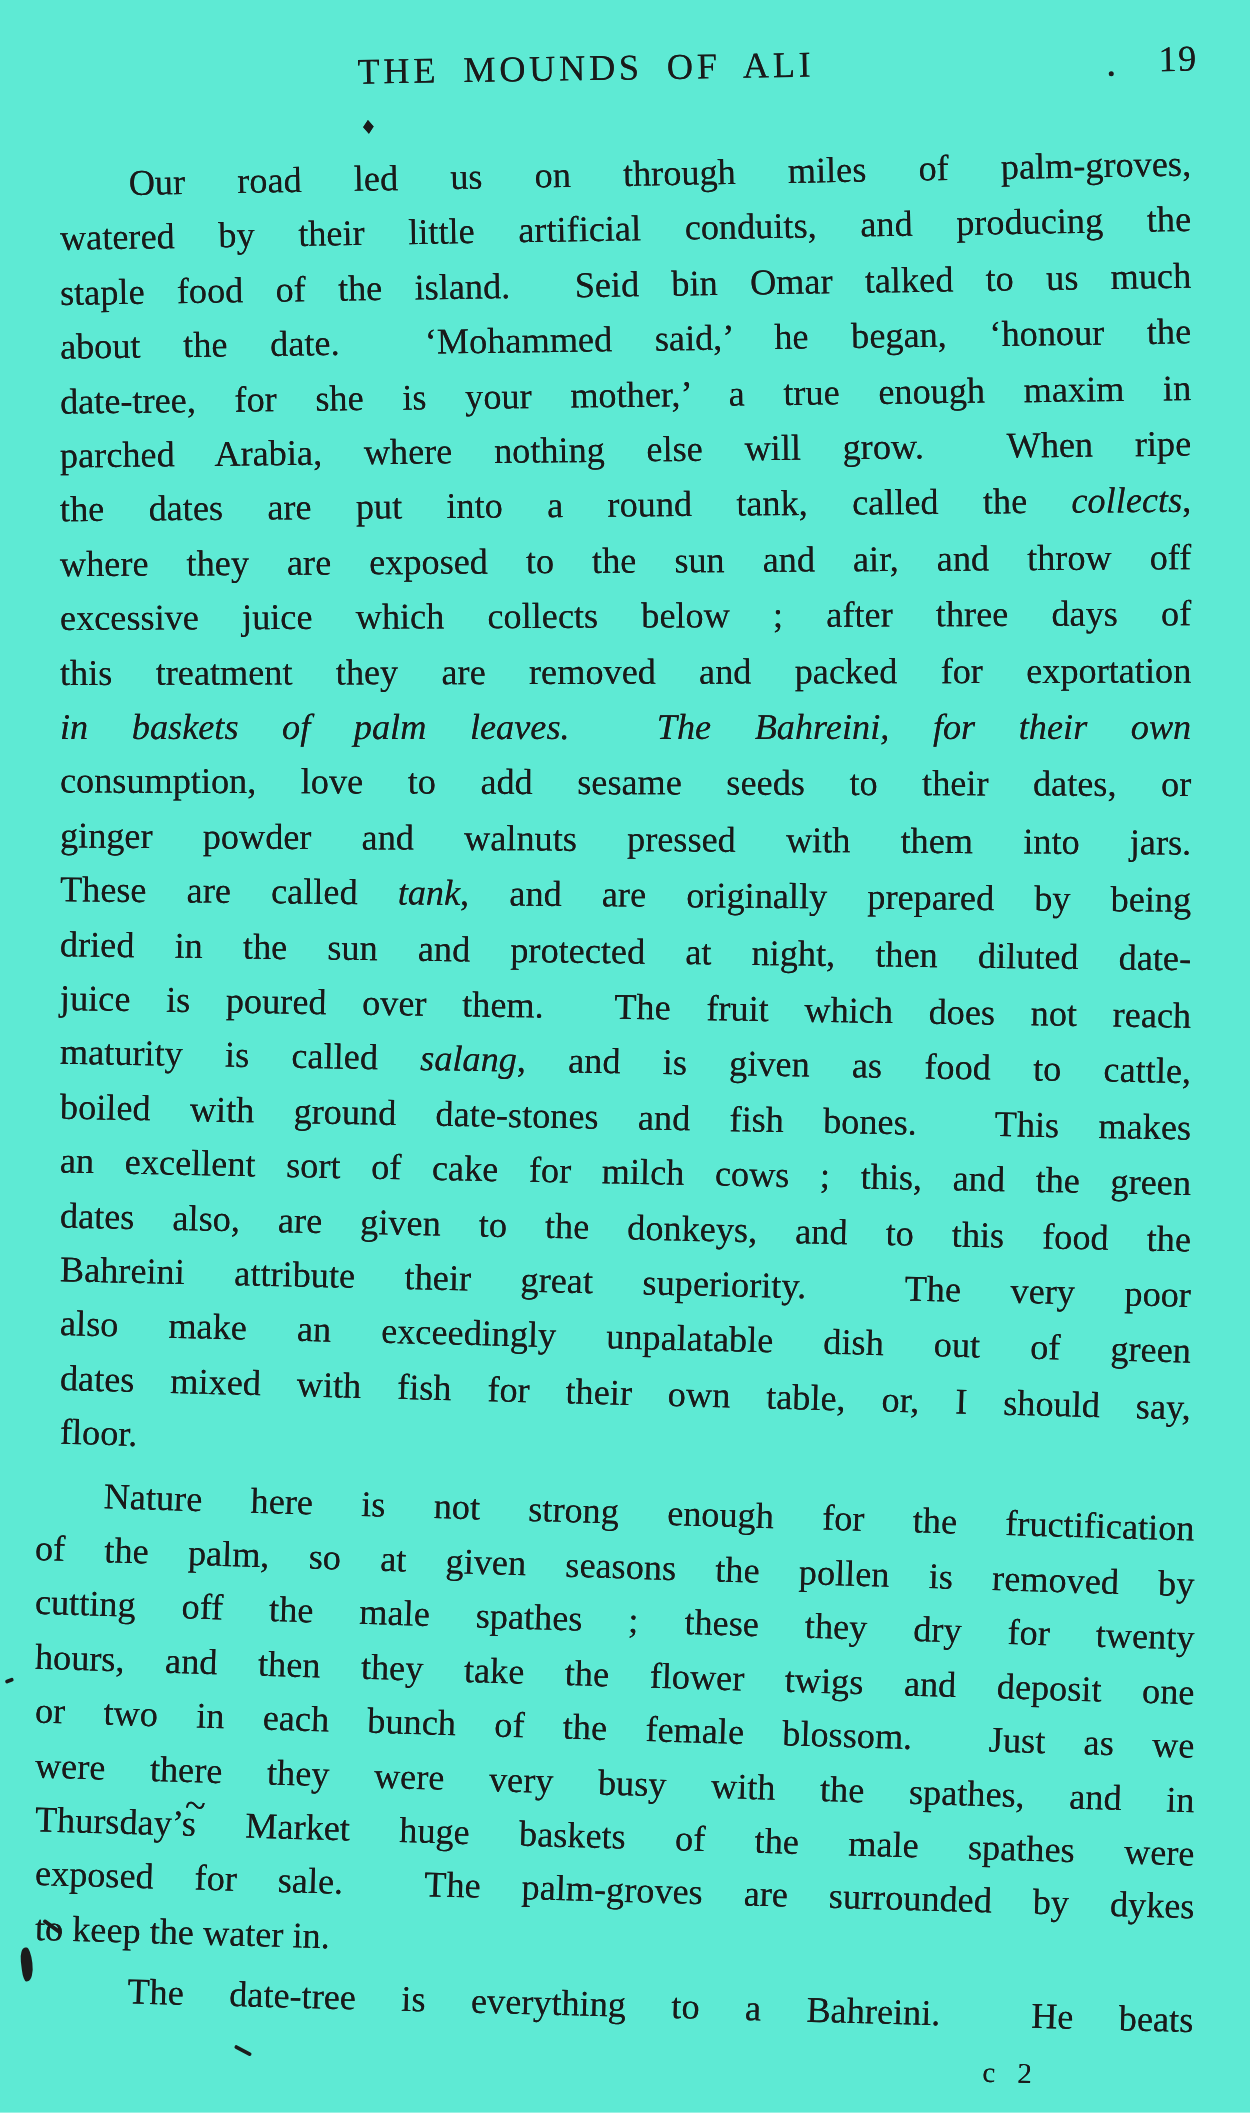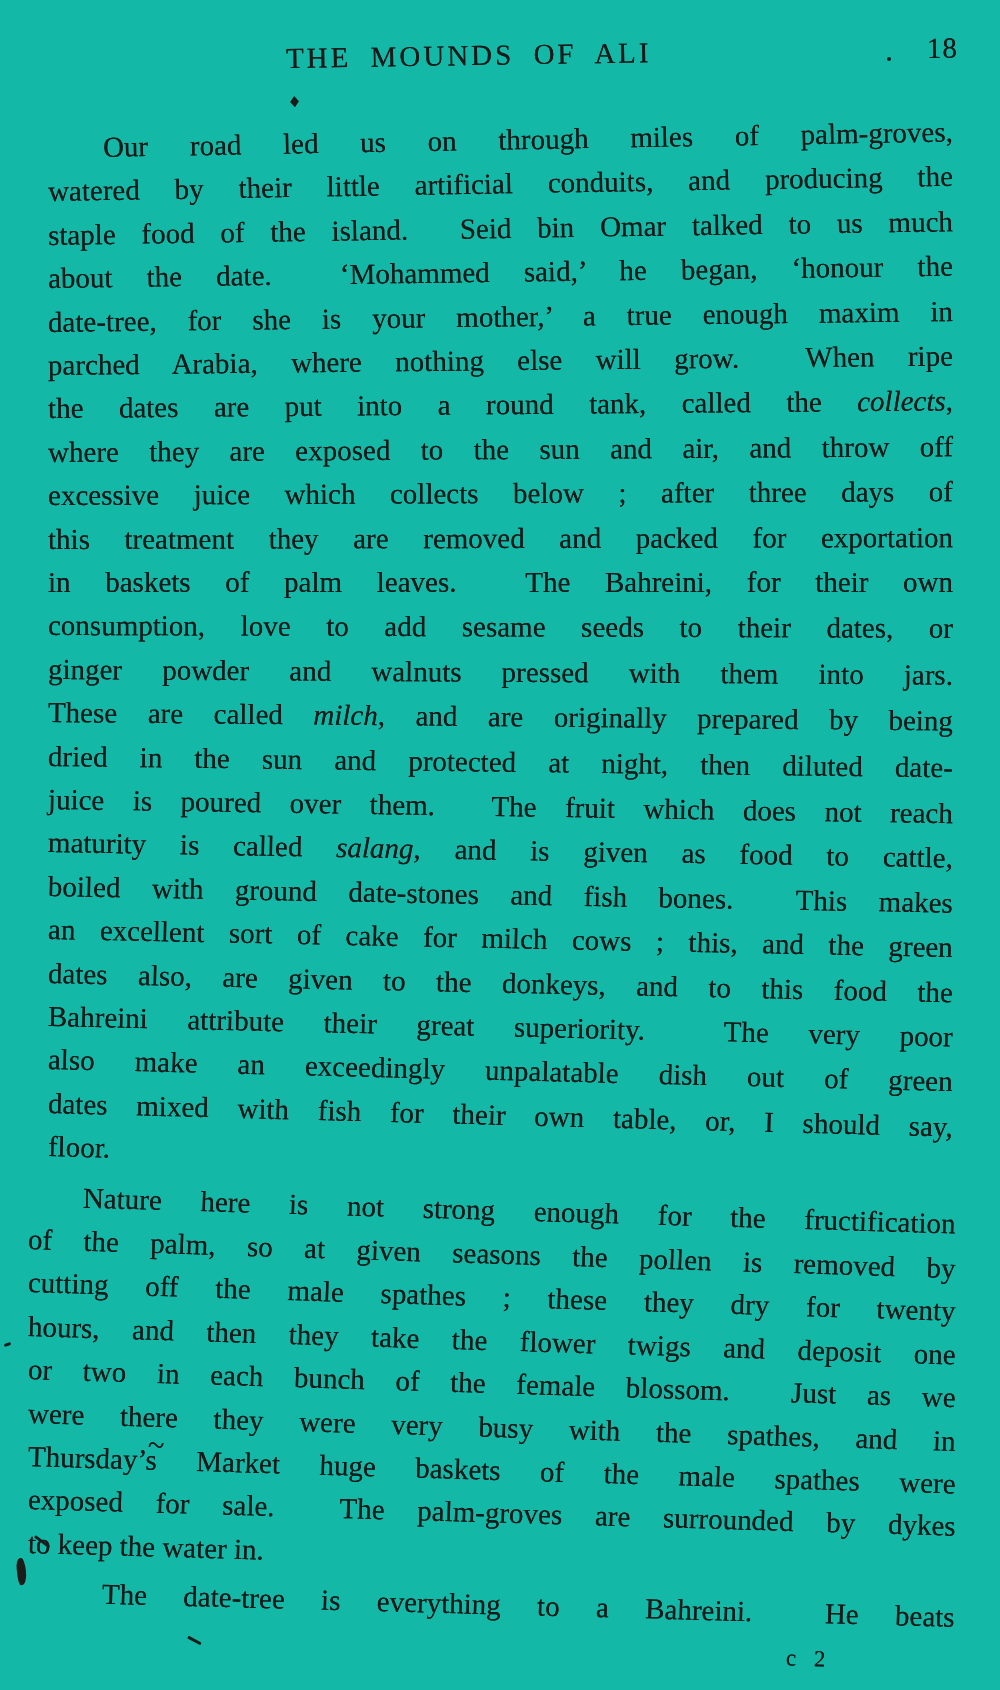--- a/index.html
+++ b/index.html
@@ -8,21 +8,21 @@
     width: 1000px;
     height: 1690px;
     overflow: hidden;
     background: #ffffff;
   }
   .page {
     position: absolute;
     left: 0; top: 0;
     width: 1000px;
     height: 1690px;
-    background: #14b8a6;
+    background: #5eead4;
     color: #1a1a1a;
     font-family: "Liberation Serif", "DejaVu Serif", serif;
     text-shadow: 0 0 0.4px rgba(15,15,15,0.85);
   }
   .header {
     position: absolute;
     left: 286px;
     top: 42px;
     width: 672px;
     display: flex;
@@ -106,40 +106,40 @@
     transform: rotate(-20deg);
   }
 </style>
 </head>
 <body>
 
 <div class="page">
 
   <div class="header">
     <span class="running-title">THE MOUNDS OF ALI</span>
-    <span class="page-number">18</span>
+    <span class="page-number">19</span>
   </div>
 
   <div class="ornament">♦</div>
 
   <div id="body-text">
       <div class="text-line just" style="top: 128px; left: 48px; width: 905px; transform: rotate(-1.05deg); text-indent: 55px;"><span>Our road led us on through miles of palm-groves,</span></div>
       <div class="text-line just" style="top: 171.4px; left: 48px; width: 905px; transform: rotate(-0.96deg);"><span>watered by their little artificial conduits, and producing the</span></div>
       <div class="text-line just" style="top: 214.8px; left: 48px; width: 905px; transform: rotate(-0.87deg);"><span>staple food of the island.&nbsp; Seid bin Omar talked to us much</span></div>
       <div class="text-line just" style="top: 258.2px; left: 48px; width: 905px; transform: rotate(-0.78deg);"><span>about the date.&nbsp; ‘Mohammed said,’ he began, ‘honour the</span></div>
       <div class="text-line just" style="top: 301.6px; left: 48px; width: 905px; transform: rotate(-0.69deg);"><span>date-tree, for she is your mother,’ a true enough maxim in</span></div>
       <div class="text-line just" style="top: 345px; left: 48px; width: 905px; transform: rotate(-0.6deg);"><span>parched Arabia, where nothing else will grow.&nbsp; When ripe</span></div>
       <div class="text-line just" style="top: 388.4px; left: 48px; width: 905px; transform: rotate(-0.48deg);"><span>the dates are put into a round tank, called the </span><span class="it">collects</span><span>,</span></div>
       <div class="text-line just" style="top: 431.8px; left: 48px; width: 905px; transform: rotate(-0.36deg);"><span>where they are exposed to the sun and air, and throw off</span></div>
       <div class="text-line just" style="top: 475.2px; left: 48px; width: 905px; transform: rotate(-0.24deg);"><span>excessive juice which collects below ; after three days of</span></div>
       <div class="text-line just" style="top: 518.6px; left: 48px; width: 905px; transform: rotate(-0.12deg);"><span>this treatment they are removed and packed for exportation</span></div>
-      <div class="text-line just" style="top: 562px; left: 48px; width: 905px; transform: rotate(0deg);"><span>in baskets of palm leaves.&nbsp; The Bahreini, for their own</span></div>
+      <div class="text-line just" style="top: 562px; left: 48px; width: 905px; transform: rotate(0deg); font-style: italic;"><span>in baskets of palm leaves.&nbsp; The Bahreini, for their own</span></div>
       <div class="text-line just" style="top: 605.4px; left: 48px; width: 905px; transform: rotate(0.18deg);"><span>consumption, love to add sesame seeds to their dates, or</span></div>
       <div class="text-line just" style="top: 648.8px; left: 48px; width: 905px; transform: rotate(0.36deg);"><span>ginger powder and walnuts pressed with them into jars.</span></div>
-      <div class="text-line just" style="top: 692.2px; left: 48px; width: 905px; transform: rotate(0.54deg);"><span>These are called </span><span class="it">milch</span><span>, and are originally prepared by being</span></div>
+      <div class="text-line just" style="top: 692.2px; left: 48px; width: 905px; transform: rotate(0.54deg);"><span>These are called </span><span class="it">tank</span><span>, and are originally prepared by being</span></div>
       <div class="text-line just" style="top: 735.6px; left: 48px; width: 905px; transform: rotate(0.72deg);"><span>dried in the sun and protected at night, then diluted date-</span></div>
       <div class="text-line just" style="top: 779px; left: 48px; width: 905px; transform: rotate(0.9deg);"><span>juice is poured over them.&nbsp; The fruit which does not reach</span></div>
       <div class="text-line just" style="top: 822.4px; left: 48px; width: 905px; transform: rotate(0.98deg);"><span>maturity is called </span><span class="it">salang</span><span>, and is given as food to cattle,</span></div>
       <div class="text-line just" style="top: 865.8px; left: 48px; width: 905px; transform: rotate(1.06deg);"><span>boiled with ground date-stones and fish bones.&nbsp; This makes</span></div>
       <div class="text-line just" style="top: 909.2px; left: 48px; width: 905px; transform: rotate(1.14deg);"><span>an excellent sort of cake for milch cows ; this, and the green</span></div>
       <div class="text-line just" style="top: 952.6px; left: 48px; width: 905px; transform: rotate(1.22deg);"><span>dates also, are given to the donkeys, and to this food the</span></div>
       <div class="text-line just" style="top: 996px; left: 48px; width: 905px; transform: rotate(1.3deg);"><span>Bahreini attribute their great superiority.&nbsp; The very poor</span></div>
       <div class="text-line just" style="top: 1039.4px; left: 48px; width: 905px; transform: rotate(1.4deg);"><span>also make an exceedingly unpalatable dish out of green</span></div>
       <div class="text-line just" style="top: 1082.8px; left: 48px; width: 905px; transform: rotate(1.5deg);"><span>dates mixed with fish for their own table, or, I should say,</span></div>
       <div class="text-line" style="top: 1126.2px; left: 48px; width: 905px; transform: rotate(1.6deg);"><span>floor.</span></div>

